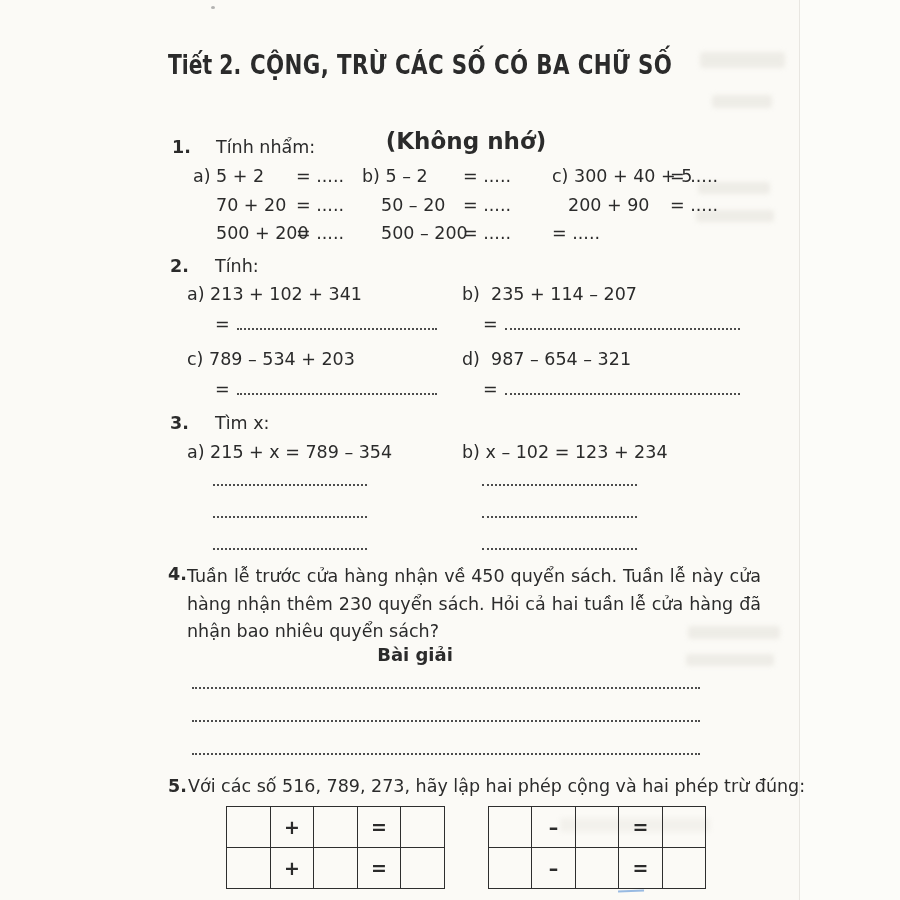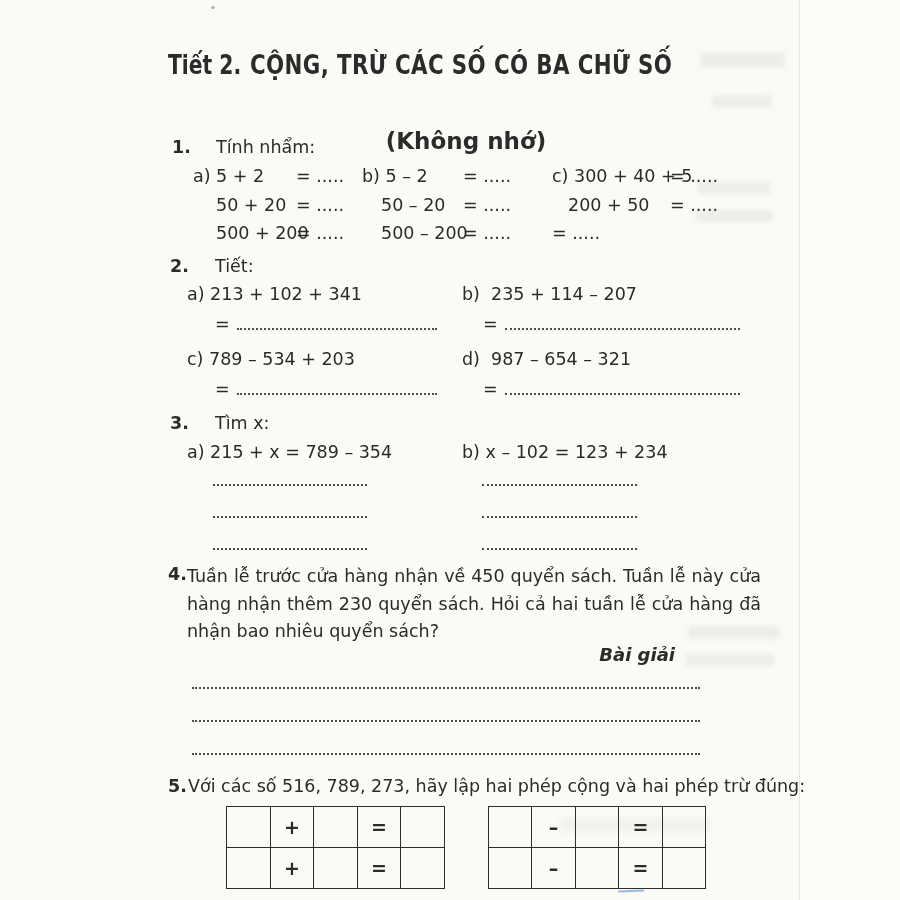--- a/index.html
+++ b/index.html
@@ -32,21 +32,21 @@
   .ind5{padding-left:16px;}
   
   .ansline{display:flex;align-items:flex-end;height:22px;}
   .ansline .eq{font-size:17.5px;line-height:1;}
   .ansline .dots{flex:1;height:0;border-bottom:2px dotted #4c4c4c;margin-left:7px;margin-bottom:3px;}
   
   .blank{height:0;border-bottom:2px dotted #4c4c4c;}
   
   .para{width:574px;font-size:17.5px;line-height:27.5px;}
   .jline{text-align:justify;text-align-last:justify;white-space:normal;}
-  .solution{left:155px;top:644px;width:520px;text-align:right;font-size:18px;font-weight:bold;font-style:italic;}
+  .solution{left:155px;top:644px;width:520px;text-align:center;font-size:18px;font-weight:bold;}
   
   table.eqtable{position:absolute;border-collapse:collapse;table-layout:fixed;background:transparent;}
   table.eqtable td{border:1.8px solid #2e2e2e;height:40px;text-align:center;vertical-align:middle;font-weight:bold;font-size:19px;padding:0;}
 </style>
 </head>
 <body>
 
 <div>
 
   <div class="abs right-strip"></div>
@@ -67,35 +67,35 @@
 
   <span class="abs exnum" style="left:172px;top:137px;">1.</span>
   <span class="abs exlabel" style="left:193px;top:137px;">Tính nhẩm:</span>
   <div class="abs ex1-grid">
     <span>a) 5 + 2</span>
     <span>= .....</span>
     <span>b) 5 – 2</span>
     <span>= .....</span>
     <span>c) 300 + 40 + 5</span>
     <span>= .....</span>
-    <span class="ind1">50 + 20</span>
+    <span class="ind1">70 + 20</span>
     <span>= .....</span>
     <span class="ind3">50 – 20</span>
     <span>= .....</span>
-    <span class="ind5">200 + 50</span>
+    <span class="ind5">200 + 90</span>
     <span>= .....</span>
     <span class="ind1">500 + 200</span>
     <span>= .....</span>
     <span class="ind3">500 – 200</span>
     <span>= .....</span>
     <span>= .....</span>
   </div>
 
   <span class="abs exnum" style="left:170px;top:256px;">2.</span>
-  <span class="abs exlabel" style="left:192px;top:256px;">Tiết:</span>
+  <span class="abs exlabel" style="left:192px;top:256px;">Tính:</span>
   <span class="abs expr" style="left:187px;top:284px;">a) 213 + 102 + 341</span>
   <span class="abs expr" style="left:462px;top:284px;">b)  235 + 114 – 207</span>
   <div class="abs ansline" style="left:215px;top:311px;width:222px;">
     <span class="eq">=</span>
       <span class="dots"></span>
   </div>
   <div class="abs ansline" style="left:483px;top:311px;width:257px;">
     <span class="eq">=</span>
       <span class="dots"></span>
   </div>

